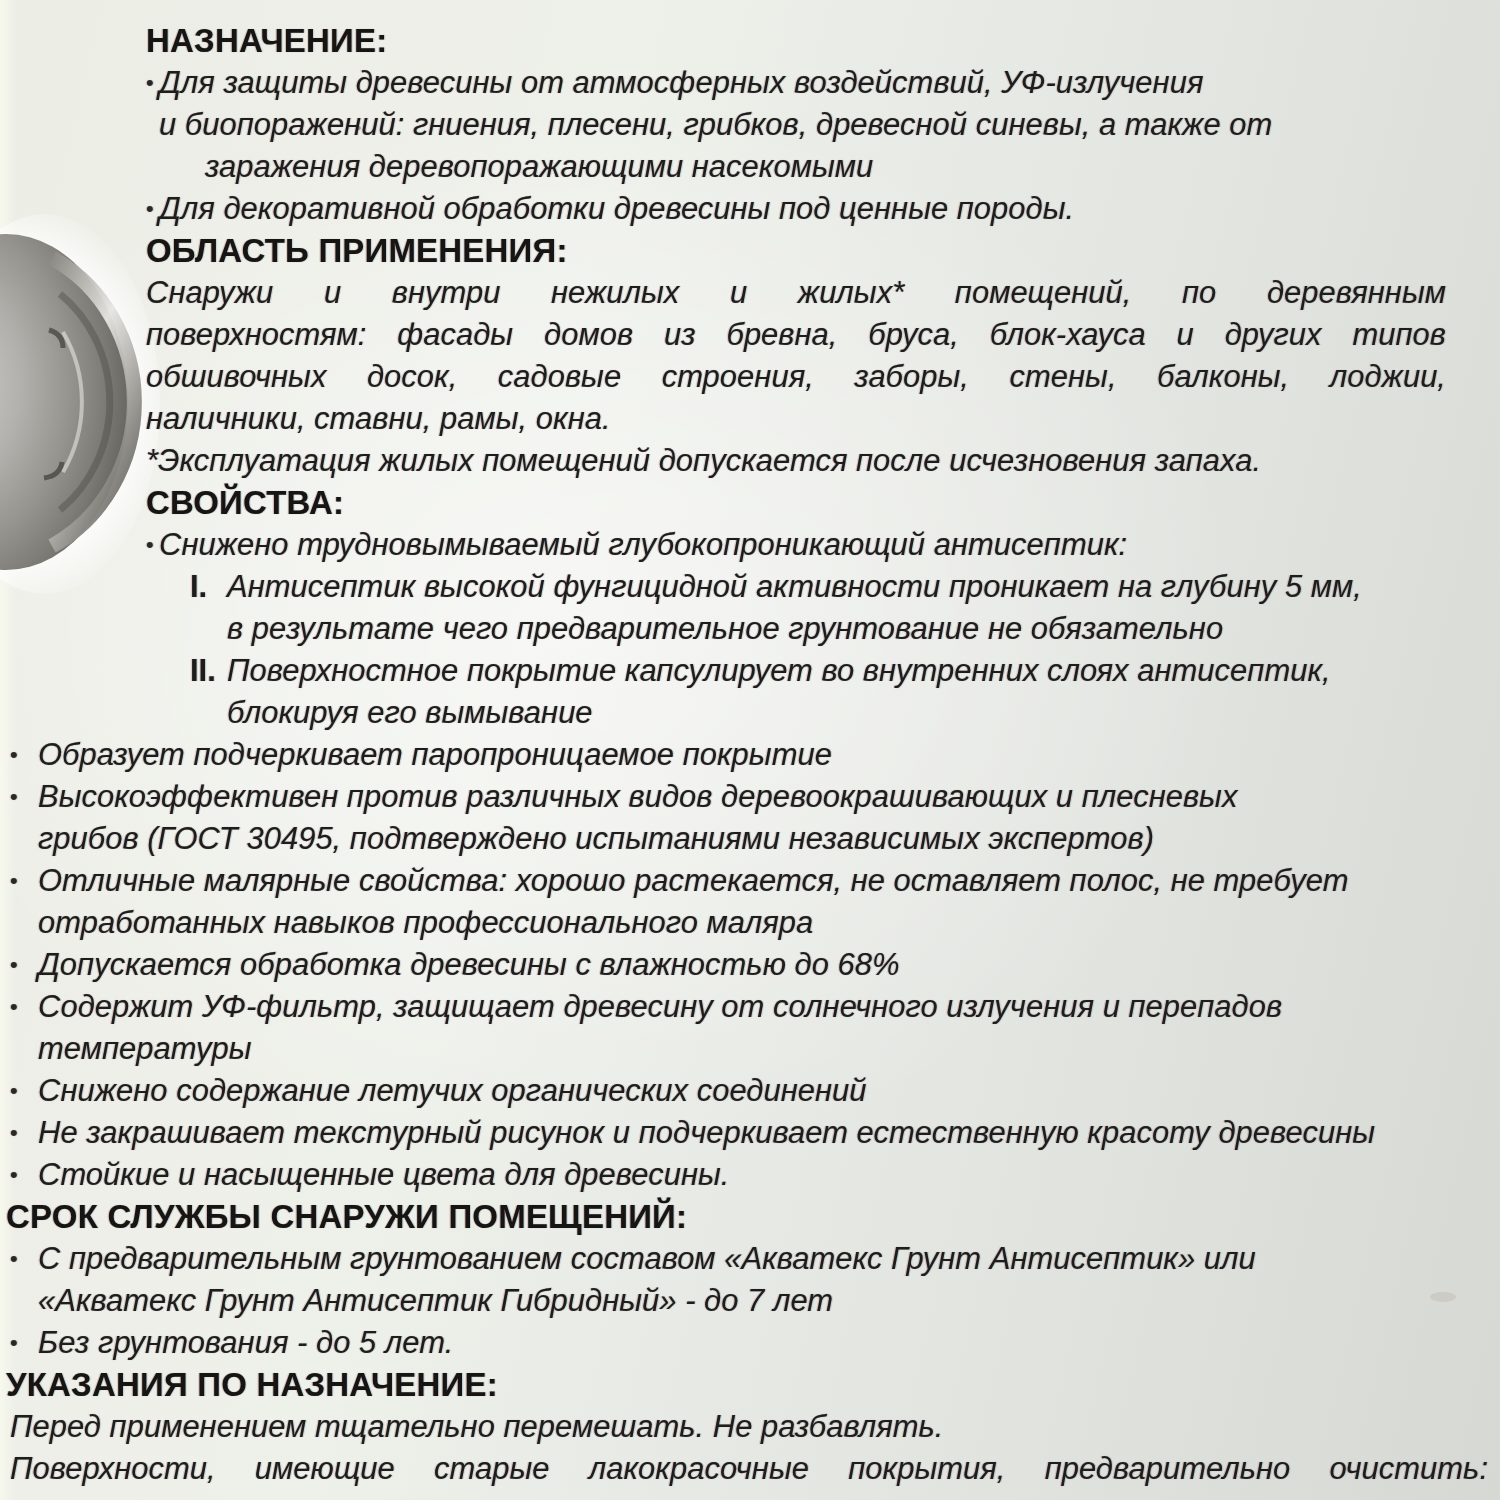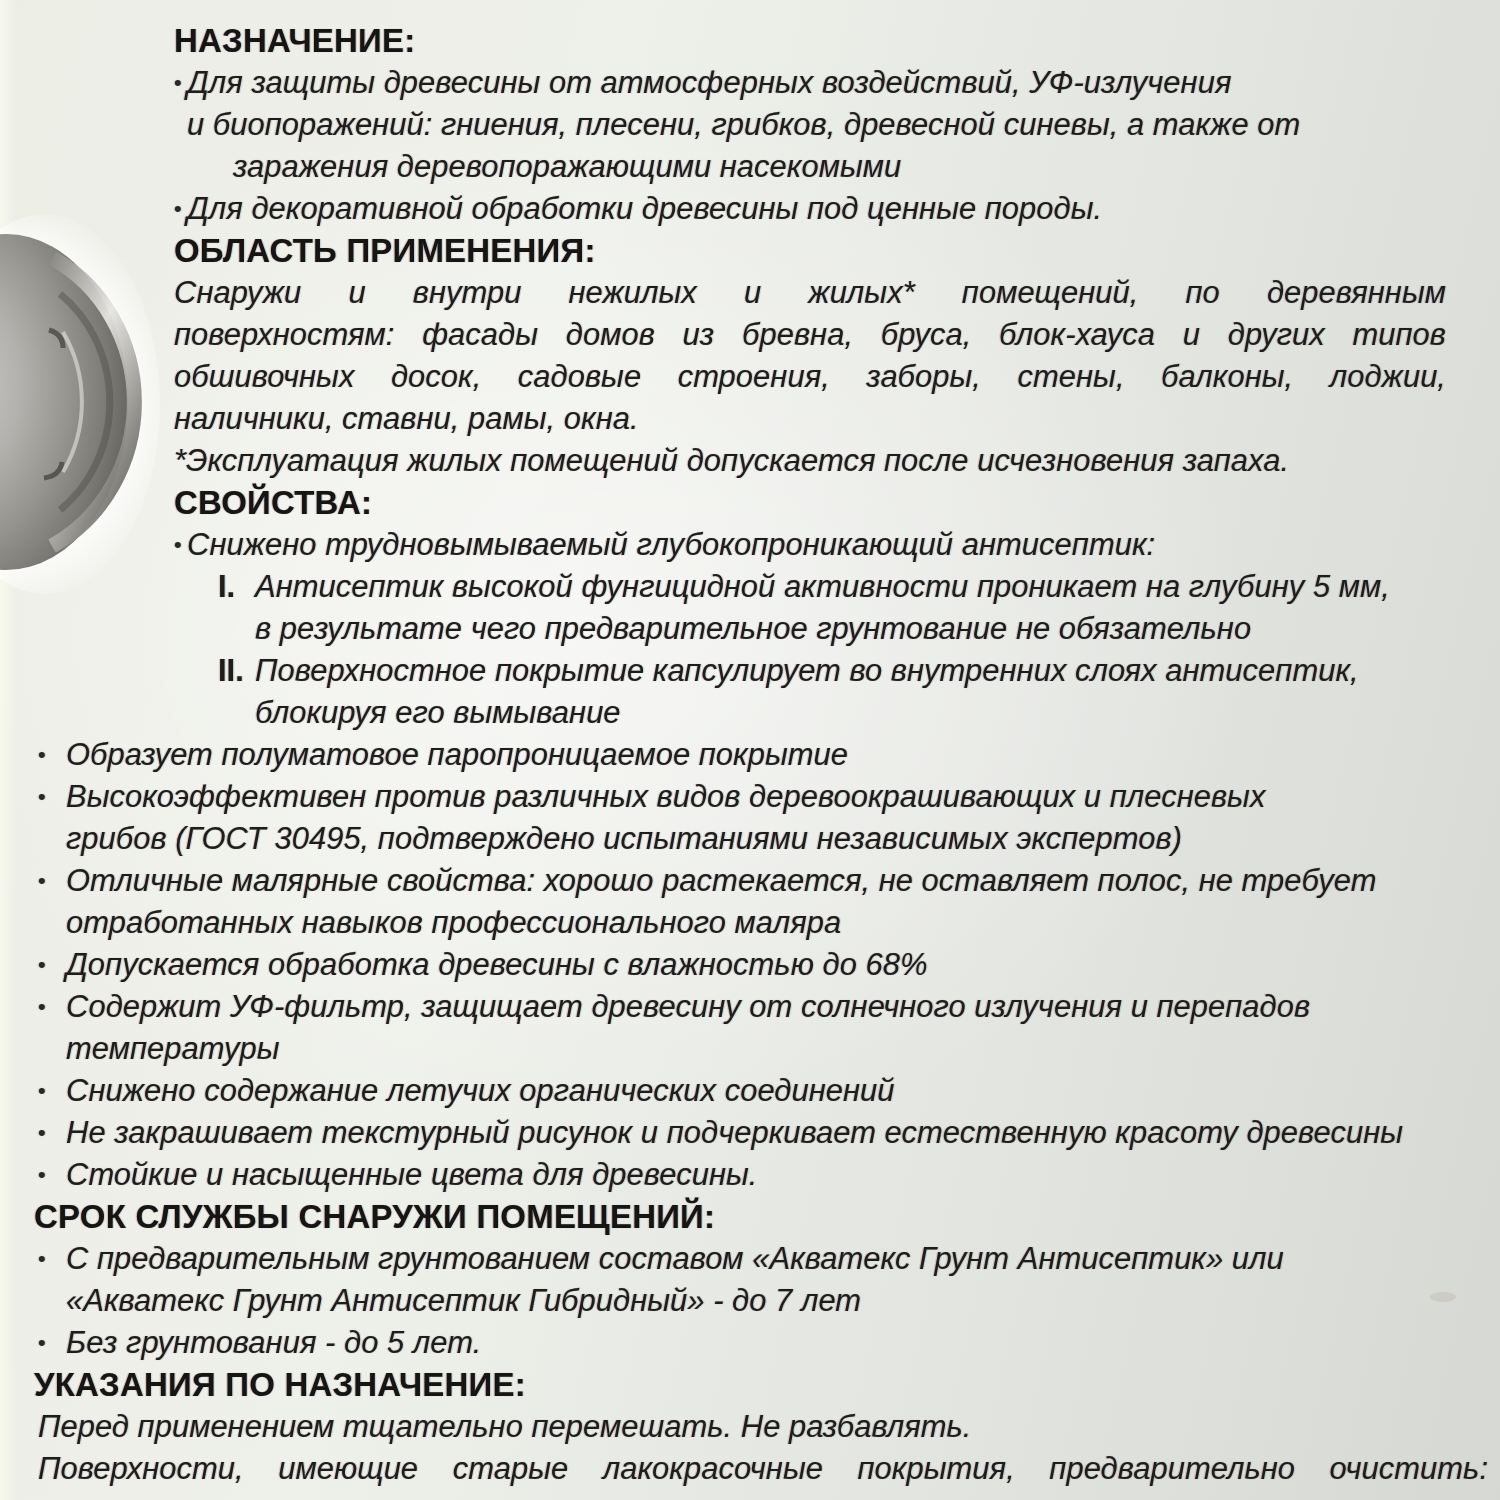--- a/index.html
+++ b/index.html
@@ -10,21 +10,20 @@
     background:
       radial-gradient(ellipse 950px 750px at 38% 42%, rgba(255,255,255,0.55), rgba(255,255,255,0) 72%),
       linear-gradient(103deg,#ecede5 0%,#eef0ea 35%,#e2e4e0 70%,#d6d8d4 100%);
   }
   
   .edge-light{position:absolute;left:0;top:0;width:16px;height:1500px;
     background:linear-gradient(to right, rgba(248,249,238,.9), rgba(248,249,238,0));}
   .content{
     position:absolute;inset:0;padding-top:20px;font-size:31px;
     text-shadow:-1.2px 0 0 rgba(170,60,45,.20), 1.2px 0 0 rgba(50,120,180,.18), 0 0 1px rgba(25,25,25,.28);
-    padding-left:28px;
   }
   .h{font-weight:bold;font-size:33px;line-height:42px;letter-spacing:.2px;color:#171513;}
   .row{display:flex;align-items:flex-start;}
   .mk{flex:0 0 13px;font-size:22px;line-height:42px;color:#2a2826;}
   .tx{flex:1 1 auto;}
   .tx > div, .para > div, .note, .partial{line-height:42px;font-style:italic;}
   .sec-a{margin-left:146px;margin-right:54px;}
   .sec-b{margin-left:10px;margin-right:12px;}
   .sec-b .row .mk{flex-basis:28px;}
   .sec-b .h{margin-left:-4px;}
@@ -134,21 +133,21 @@
       </div>
     </div>
 
   </div>
 
   <div class="sec-b">
 
     <div class="row">
       <span class="mk">•</span>
       <div class="tx">
-          <div>Образует полуматовое паропроницаемое покрытие</div>
+          <div>Образует подчеркивает паропроницаемое покрытие</div>
         </div>
     </div>
 
     <div class="row">
       <span class="mk">•</span>
       <div class="tx">
         <div>Высокоэффективен против различных видов деревоокрашивающих и плесневых</div>
         <div>грибов (ГОСТ 30495, подтверждено испытаниями независимых экспертов)</div>
       </div>
     </div>

